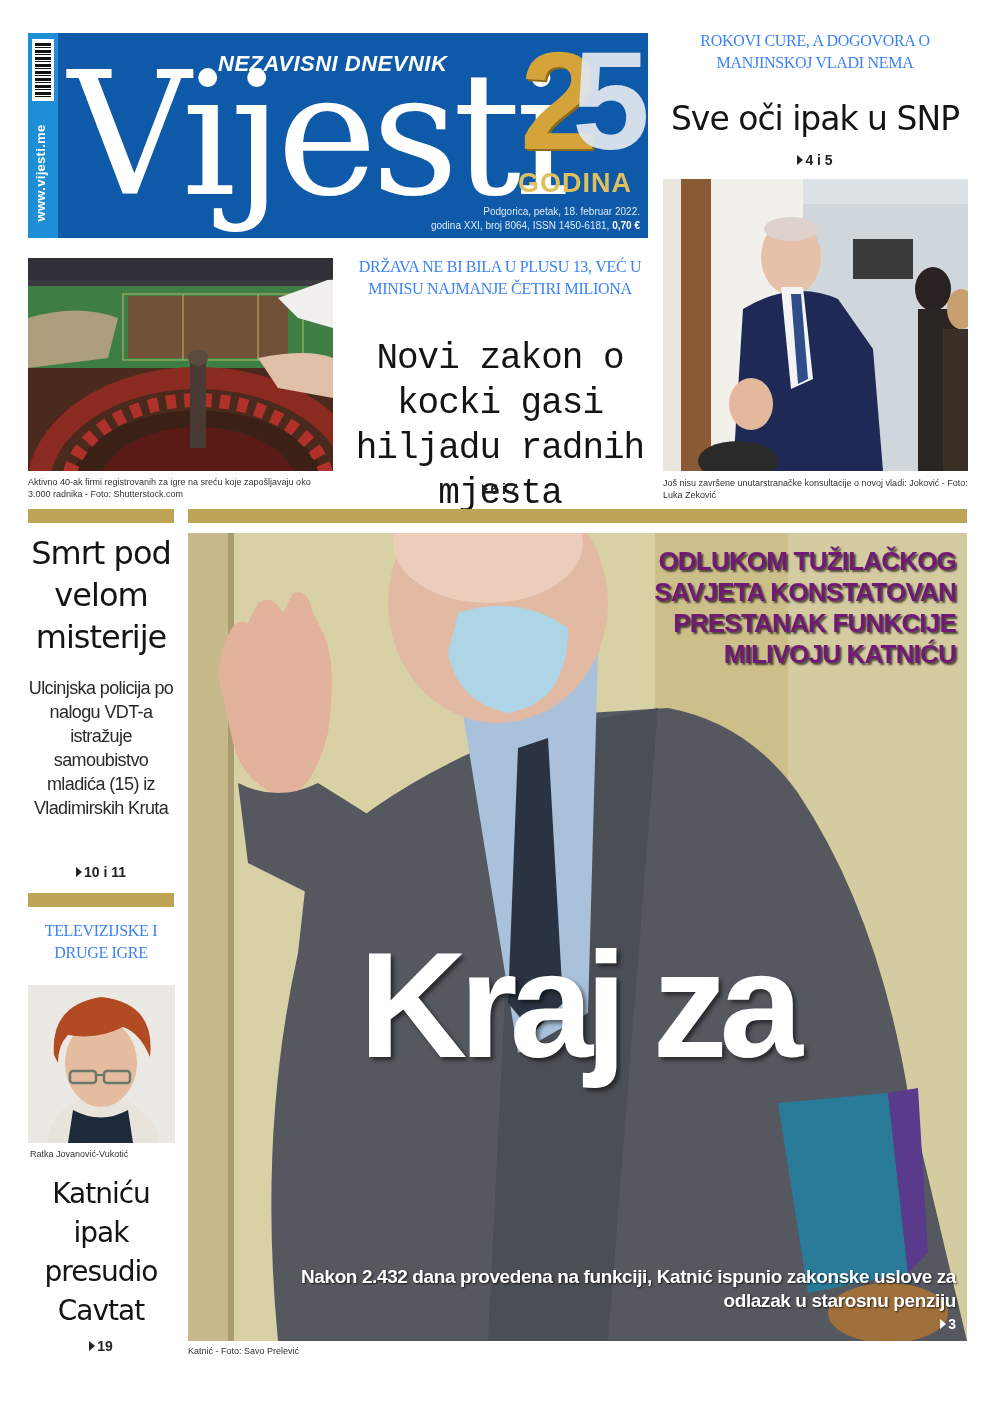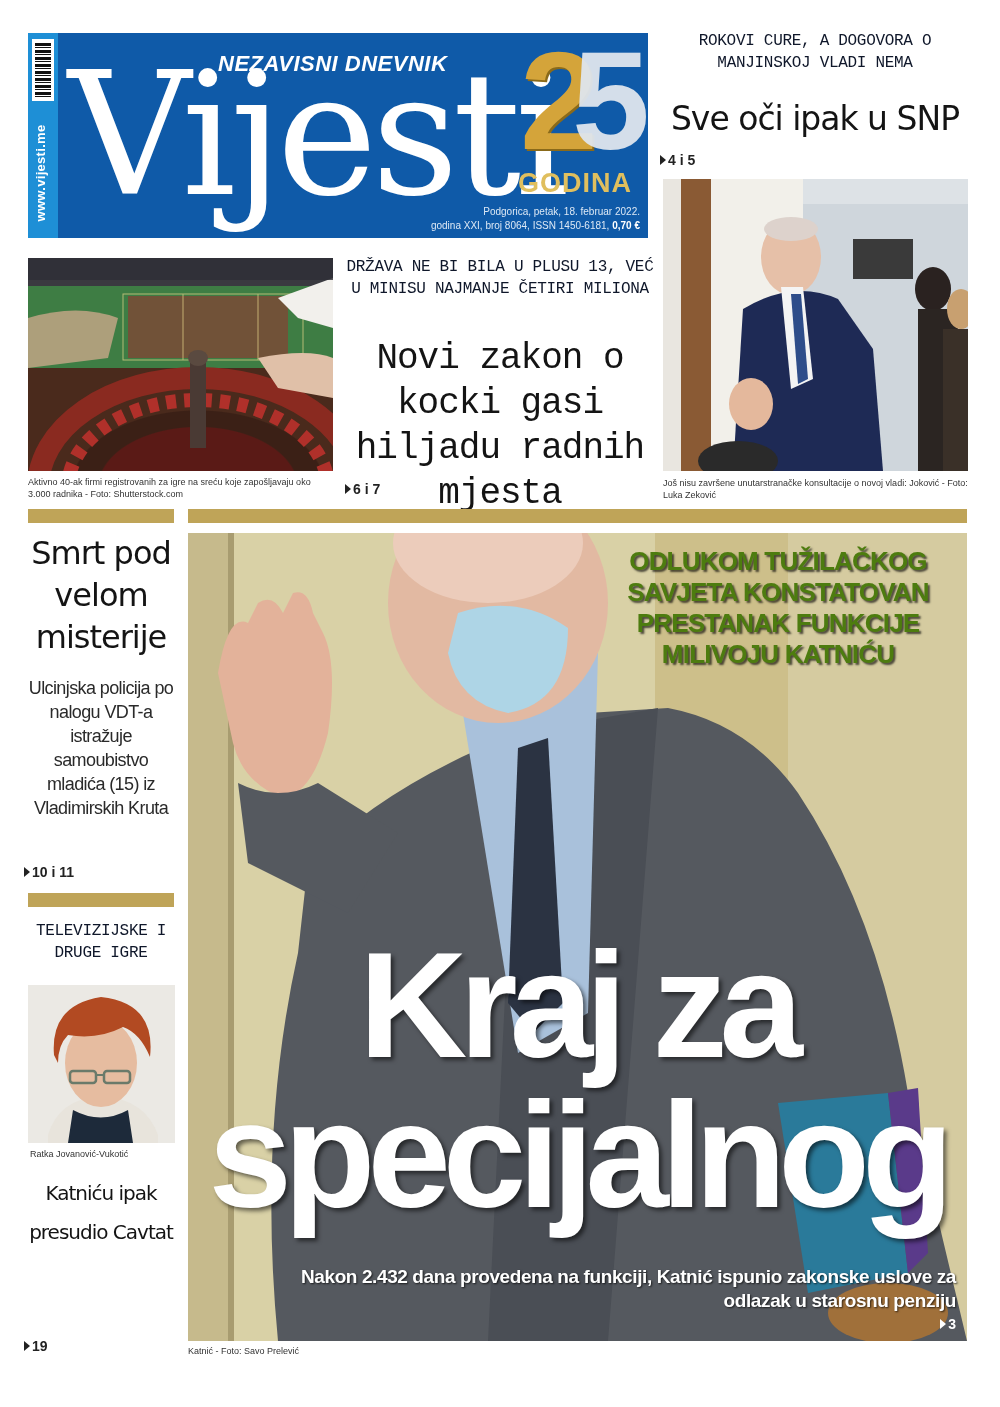--- a/index.html
+++ b/index.html
@@ -20,23 +20,23 @@
      line-height: 200px; letter-spacing: -6px; font-weight: normal; }
   #mast-25 { left: 492px; top: 12px; width: 120px; height: 120px; }
   #mast-25 .two { position:absolute; left:0; top:-14px; font-size:140px; font-weight:bold; color:#d4a43a; line-height:140px;
      text-shadow: 2px 2px 0 #8a6a1a; }
   #mast-25 .five { position:absolute; left:52px; top:-14px; font-size:140px; font-weight:bold; color:#dfe6ee; line-height:140px; opacity:0.95; }
   #mast-godina { left: 490px; top: 135px; color:#e0bf5e; font-size: 27px; font-weight:bold; letter-spacing: 1px; }
   #mast-date { left: 380px; top: 172px; width: 232px; text-align: right; color: #dce8f5; font-size: 10px; line-height: 14px; }
   #mast-date b { color:#fff; }
 
   
-  .kicker { text-transform: uppercase; font-size: 16px; color: #0f172a; text-align: center; line-height: 22px; font-family: Liberation Mono, monospace; letter-spacing: -0.3px; }
+  .kicker { text-transform: uppercase; font-size: 16px; color: #3b82f6; text-align: center; line-height: 22px; font-family: Liberation Serif, serif; letter-spacing: -0.3px; }
   .headline { color: #141414; text-align: center; font-family: "DejaVu Sans", sans-serif; letter-spacing: -1px; }
-  .pageref { font-size: 14px; font-weight: bold; color: #222; text-align: left; }
+  .pageref { font-size: 14px; font-weight: bold; color: #222; text-align: center; }
   .pageref .tri { display:inline-block; width:0; height:0; border-top:5px solid transparent; border-bottom:5px solid transparent; border-left:6px solid #222; margin-right:2px; vertical-align: 0px; }
   .caption { font-size: 9px; color: #333; line-height: 12px; }
   .goldbar { background: #bfa458; height: 14px; }
 
   
   #tr-kicker { left: 660px; top: 30px; width: 310px; }
   #tr-headline { left: 655px; top: 98px; width: 320px; font-size: 33px; line-height: 42px; }
   #tr-ref { left: 660px; top: 152px; width: 310px; }
   #tr-photo { left: 663px; top: 179px; width: 305px; height: 292px; overflow:hidden;
      background: linear-gradient(90deg, #e9e6e0 0 18px, #8a5a34 18px 48px, #f2f0ea 48px 140px, #dde2e6 140px 100%); }
@@ -56,27 +56,27 @@
   #gold-main { left: 188px; top: 509px; width: 779px; }
   #gold-left-2 { left: 28px; top: 893px; width: 146px; }
 
   
   #left1-headline { left: 24px; top: 532px; width: 154px; font-size: 32px; line-height: 42px; }
   #left1-deck { left: 24px; top: 676px; width: 154px; font-size: 18px; line-height: 24px; color: #2a2a2a; text-align:center; letter-spacing: -0.6px; }
   #left1-ref { left: 24px; top: 864px; width: 154px; }
   #left2-kicker { left: 24px; top: 920px; width: 154px; }
   #left2-photo { left: 28px; top: 985px; width: 147px; height: 158px; overflow:hidden; background: #eae8e3; }
   #left2-caption { left: 30px; top: 1148px; width: 146px; }
-  #left2-headline { left: 24px; top: 1174px; width: 154px; font-size: 20px; line-height: 39px; }
+  #left2-headline { left: 24px; top: 1174px; width: 154px; font-size: 28px; line-height: 39px; }
   #left2-ref { left: 24px; top: 1338px; width: 154px; }
 
   
   #main-photo { left: 188px; top: 533px; width: 779px; height: 808px; overflow: hidden;
      background: linear-gradient(90deg, #cfc49a 0 40px, #bfb385 40px 46px, #d9d1a6 46px 60%, #cdbf8a 60% 100%); }
-  #main-kicker { left: 600px; top: 546px; width: 356px; text-align: center; color: #4d7c0f; font-weight: bold; font-size: 26px; line-height: 31px;
+  #main-kicker { left: 600px; top: 546px; width: 356px; text-align: right; color: #701a75; font-weight: bold; font-size: 26px; line-height: 31px;
      text-transform: uppercase; letter-spacing: -0.8px; text-shadow: 2px 2px 2px rgba(0,0,0,0.65); }
   #main-headline { left: 196px; top: 930px; width: 762px; text-align: center; color: #fff; font-weight: bold; font-size: 150px; line-height: 150px;
      letter-spacing: -8px; text-shadow: 3px 3px 4px rgba(0,0,0,0.55); font-family: "Liberation Sans", sans-serif; }
   #main-deck { left: 300px; top: 1265px; width: 656px; text-align: right; color: #fff; font-weight: bold; font-size: 19px; line-height: 24px;
      letter-spacing: -0.4px; text-shadow: 1px 1px 2px rgba(0,0,0,0.7); }
   #main-ref { left: 900px; top: 1316px; width: 56px; text-align: right; color: #fff; }
   #main-ref .tri { border-left-color:#fff; }
   #main-caption { left: 188px; top: 1345px; width: 300px; }
 </style>
 </head>
@@ -202,19 +202,18 @@
     <path d="M50 250 Q90 270 130 250 L210 300 L160 380 L60 330 Z" fill="#55595f"></path>
 
     <path d="M590 570 L700 560 L720 740 L620 760 Z" fill="#2a7a9a"></path>
     <path d="M700 560 L730 555 L740 720 L720 740 Z" fill="#5a3a8a"></path>
     <ellipse cx="700" cy="780" rx="60" ry="30" fill="#a0703a"></ellipse>
   </svg>
 </div>
 <div id="main-kicker" class="abs">ODLUKOM TUŽILAČKOG SAVJETA KONSTATOVAN PRESTANAK FUNKCIJE MILIVOJU KATNIĆU</div>
 <div id="main-headline" class="abs">
   <div>Kraj za</div>
-  <div>specijalnog</div>
 </div>
 <div id="main-deck" class="abs">Nakon 2.432 dana provedena na funkciji, Katnić ispunio zakonske uslove za odlazak u starosnu penziju</div>
 <div id="main-ref" class="abs pageref">
   <span class="tri"></span><span>3</span>
 </div>
 <div id="main-caption" class="abs caption">Katnić - Foto: Savo Prelević</div>
 
 </body></html>

